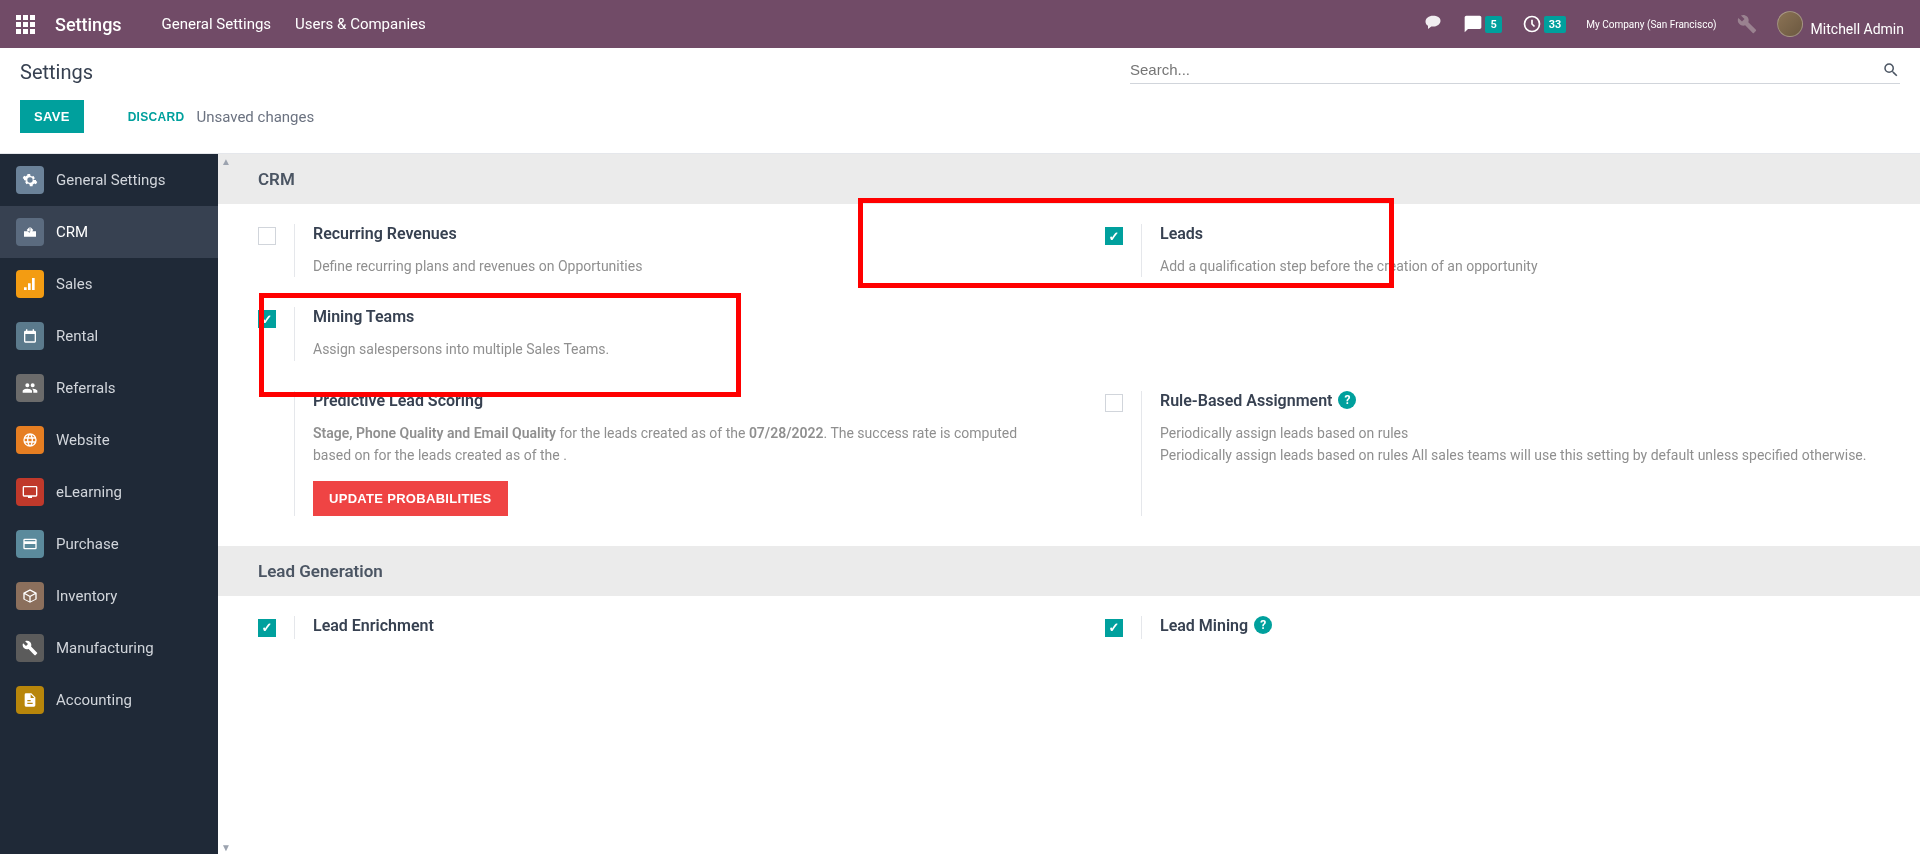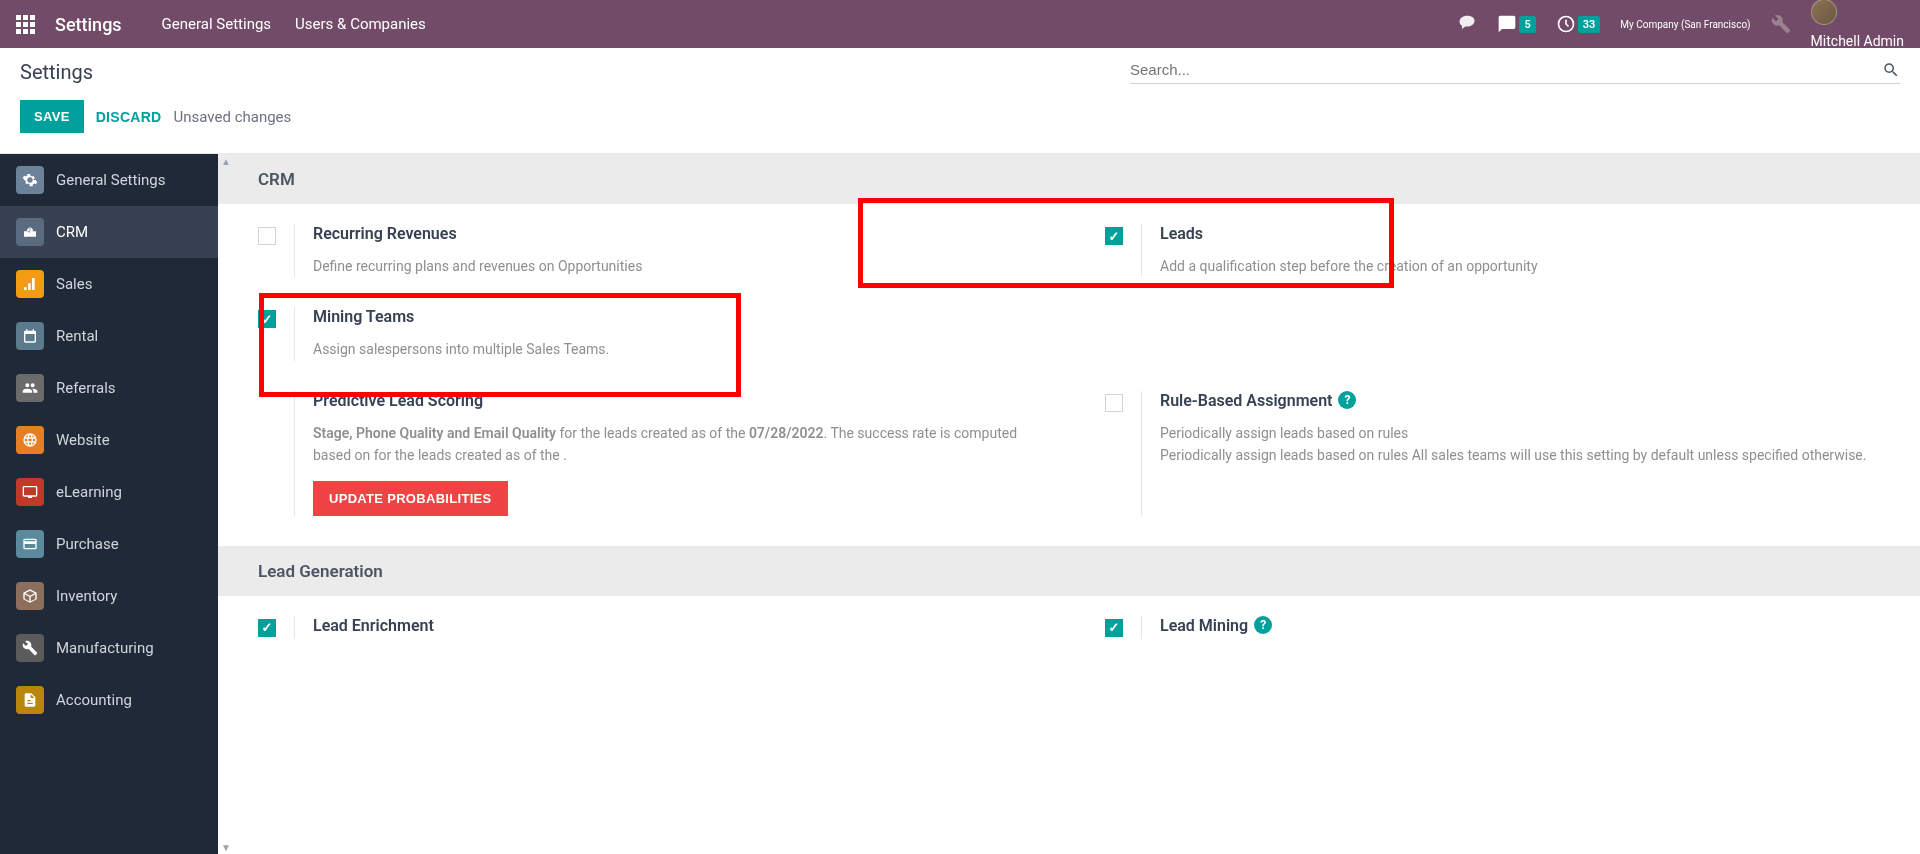--- a/index.html
+++ b/index.html
@@ -19,21 +19,21 @@
 .avatar { width: 26px; height: 26px; border-radius: 50%; background: linear-gradient(135deg, #8b7355, #6b5840); border: 1px solid rgba(255,255,255,0.3); }
 
 .subheader { height: 106px; padding: 12px 20px 0 20px; border-bottom: 1px solid #e5e7eb; }
 .subheader-top { display: flex; align-items: center; justify-content: space-between; margin-bottom: 16px; }
 .page-title { font-size: 20px; font-weight: 400; color: #374151; }
 .search-wrap { display: flex; align-items: center; width: 770px; border-bottom: 1px solid #d1d5db; padding-bottom: 4px; }
 .search-input { flex: 1; border: none; outline: none; font-size: 15px; color: #14532d; background: transparent; }
 .search-icon-svg { width: 18px; height: 18px; fill: #4b5563; }
 .subheader-actions { display: flex; align-items: center; gap: 12px; }
 .btn-save { background: #00a09d; color: #fff; border: none; padding: 9px 14px; font-weight: 600; font-size: 13px; cursor: pointer; letter-spacing: 0.3px; }
-.btn-discard { background: none; border: none; color: #00a09d; font-weight: 600; font-size: 14px; cursor: pointer; letter-spacing: 0.3px; }
+.btn-discard { background: none; border: none; color: #00a09d; font-weight: 600; font-size: 12px; cursor: pointer; letter-spacing: 0.3px; margin-left: 32px; }
 .unsaved { color: #6b7280; font-size: 15px; }
 
 .body-wrap { display: flex; height: calc(854px - 48px - 106px); position: relative; }
 .sidebar { width: 218px; background: #1f2937; overflow-y: auto; flex-shrink: 0; position: relative; }
 .sidebar::-webkit-scrollbar { width: 16px; }
 .sidebar::-webkit-scrollbar-track { background: #e5e7eb; }
 .sidebar::-webkit-scrollbar-thumb { background: #9ca3af; }
 .sidebar-item { display: flex; align-items: center; gap: 12px; padding: 12px 16px; color: #d1d5db; cursor: pointer; font-size: 15px; }
 .sidebar-item.active { background: #374151; color: #fff; }
 .sidebar-icon { width: 28px; height: 28px; border-radius: 4px; display: flex; align-items: center; justify-content: center; flex-shrink: 0; }
@@ -105,21 +105,21 @@
           <path d="M12 7v5l3 3" stroke="#fff" stroke-width="2" fill="none"></path>
         </svg>
       <span class="badge">33</span>
     </div>
     <span class="company-name">My Company (San Francisco)</span>
     <div class="topbar-icon">
       <svg width="20" height="20" viewBox="0 0 24 24" fill="#9a8290">
           <path d="M22.7 19l-9.1-9.1c.9-2.3.4-5-1.5-6.9-2-2-5-2.4-7.4-1.3L9 6 6 9 1.6 4.7C.4 7.1.9 10.1 2.9 12.1c1.9 1.9 4.6 2.4 6.9 1.5l9.1 9.1c.4.4 1 .4 1.4 0l2.3-2.3c.5-.4.5-1.1.1-1.4z"></path>
         </svg>
     </div>
-    <div style="display:flex;align-items:flex-start;gap:8px;flex-direction:column;">
+    <div style="display:flex;align-items:flex-end;gap:8px;">
       <div class="avatar"></div>
       <span>Mitchell Admin</span>
     </div>
   </div>
 </div>
 
 <div class="subheader">
   <div class="subheader-top">
     <span class="page-title">Settings</span>
     <div class="search-wrap">

